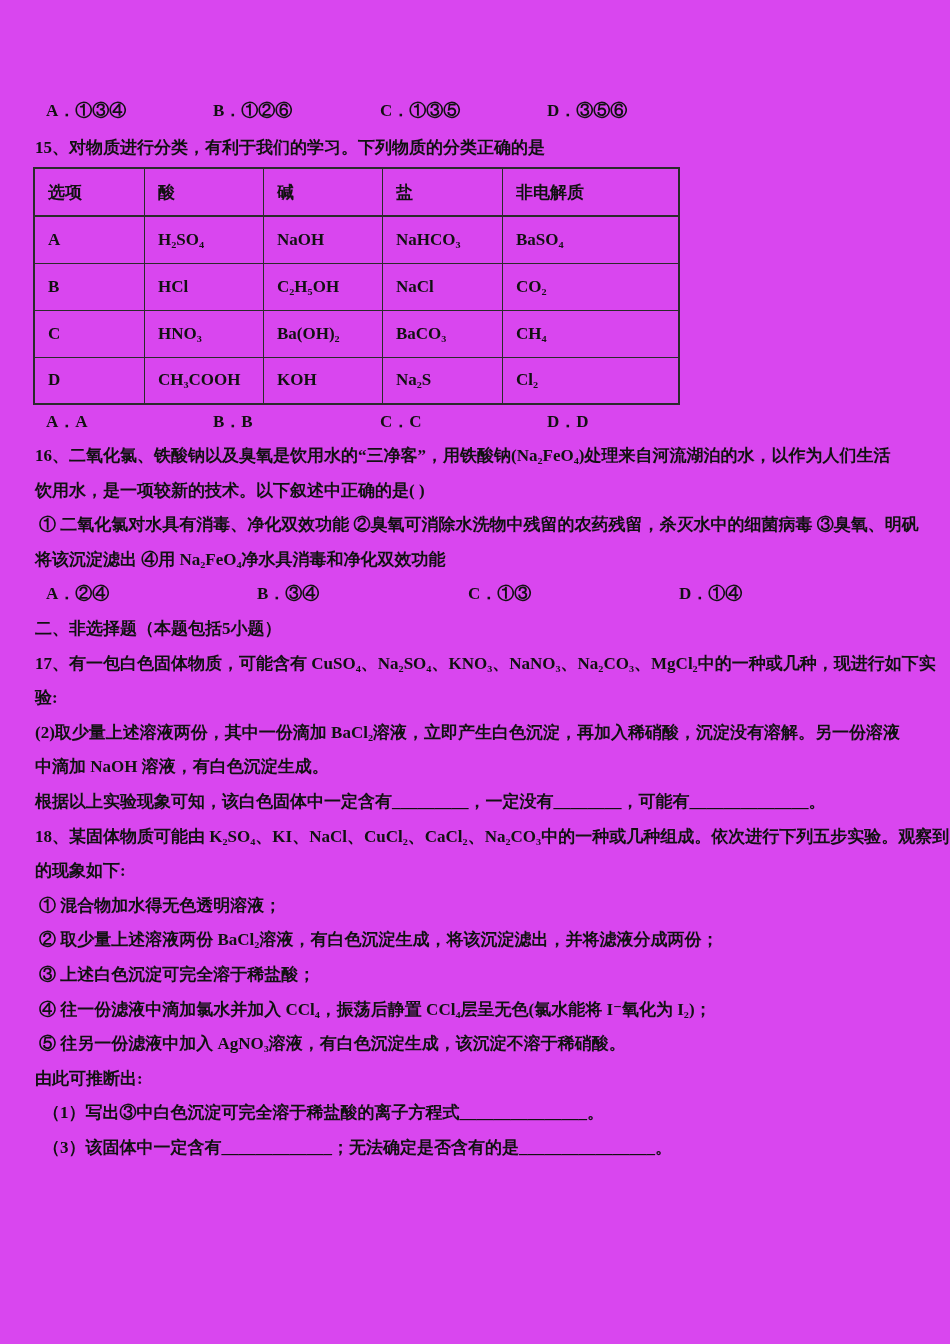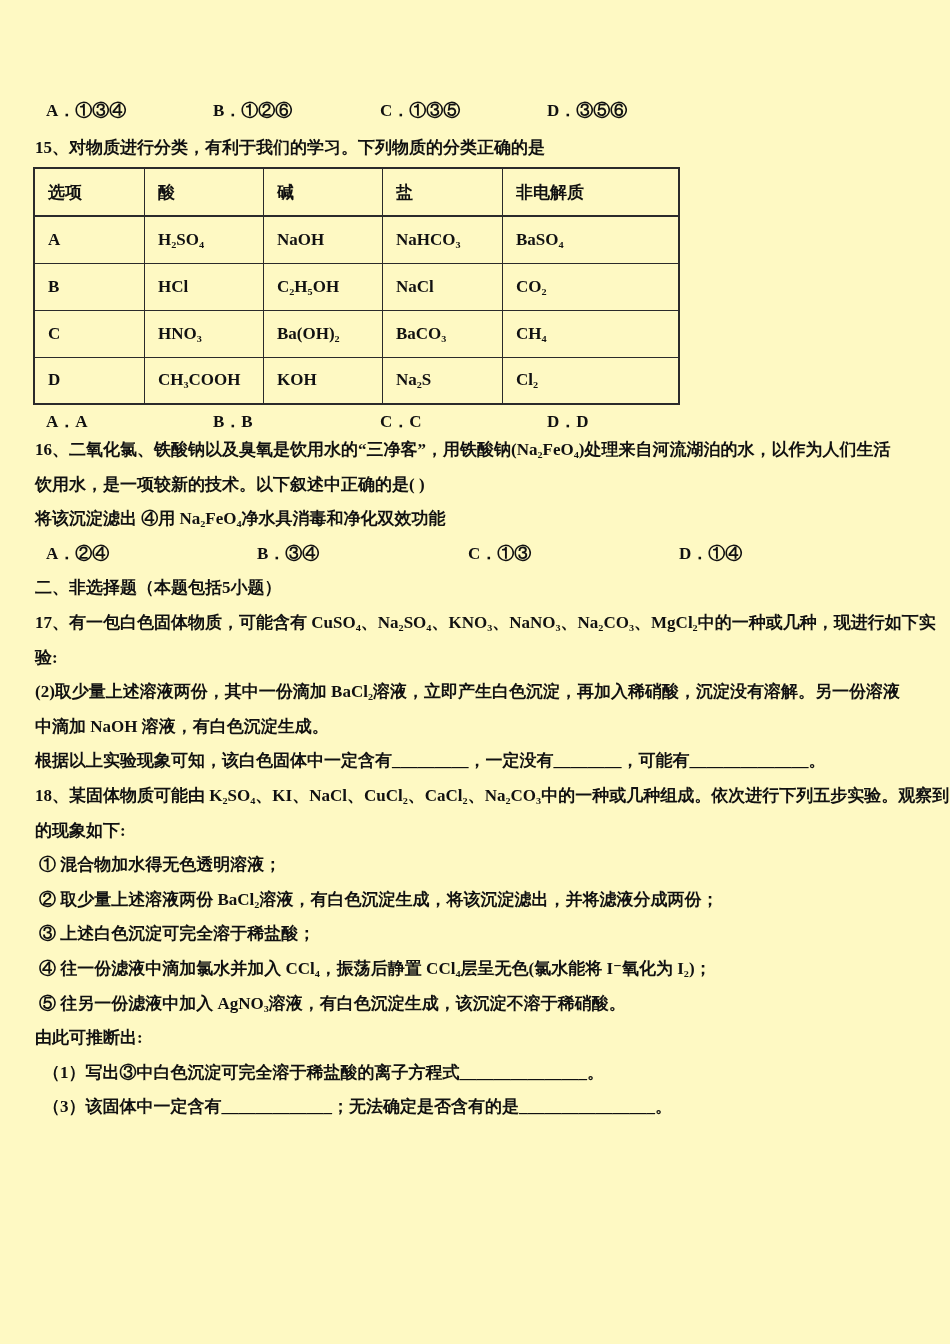--- a/index.html
+++ b/index.html
@@ -1,20 +1,20 @@
 <!DOCTYPE html>
 <html><head>
 <meta charset="utf-8">
 <style>
   html, body { margin: 0; padding: 0; background: #ffffff; }
   .page {
     position: relative;
     width: 950px;
     height: 1344px;
-    background: #fef9c3;
+    background: #d946ef;
     color: #111111;
     font-family: "Liberation Serif", "DejaVu Serif", serif;
     font-weight: 700;
     font-size: 17px;
     overflow: hidden;
   }
   .opt-row {
     display: flex;
     margin-left: 46px;
     line-height: 22px;
@@ -41,21 +41,21 @@
     text-align: left;
     vertical-align: middle;
     padding: 0 0 0 13px;
     font-weight: 700;
     font-size: 17px;
   }
   .c0 { width: 96px; } .c1 { width: 105px; } .c2 { width: 105px; }
   .c3 { width: 106px; } .c4 { width: 162px; }
   .r15a { margin-top: 6px; }
   .block {
-    margin: 0 0 0 35px;
+    margin: 6px 0 0 35px;
     line-height: 34.6px;
   }
   .line { white-space: nowrap; }
   .ind1 { padding-left: 4px; }
   .ind2 { padding-left: 8px; }
   .optline { display: flex; padding-left: 11px; white-space: nowrap; gap: 44px; }
   .optline .opt { width: 167px; flex: 0 0 auto; }
   .optline .opt:last-child { width: auto; }
 </style>
 </head>
@@ -116,20 +116,21 @@
     <span class="opt">A．A</span>
     <span class="opt">B．B</span>
     <span class="opt">C．C</span>
     <span class="opt">D．D</span>
   </div>
 
   <div class="block">
 
     <div class="line">16、二氧化氯、铁酸钠以及臭氧是饮用水的“三净客”，用铁酸钠(Na₂FeO₄)处理来自河流湖泊的水，以作为人们生活</div>
     <div class="line">饮用水，是一项较新的技术。以下叙述中正确的是( )</div>
+    <div class="line ind1">① 二氧化氯对水具有消毒、净化双效功能 ②臭氧可消除水洗物中残留的农药残留，杀灭水中的细菌病毒 ③臭氧、明矾</div>
     <div class="line">将该沉淀滤出 ④用 Na₂FeO₄净水具消毒和净化双效功能</div>
     <div class="optline">
       <span class="opt">A．②④</span>
       <span class="opt">B．③④</span>
       <span class="opt">C．①③</span>
       <span class="opt">D．①④</span>
     </div>
 
     <div class="line">二、非选择题（本题包括5小题）</div>
 

